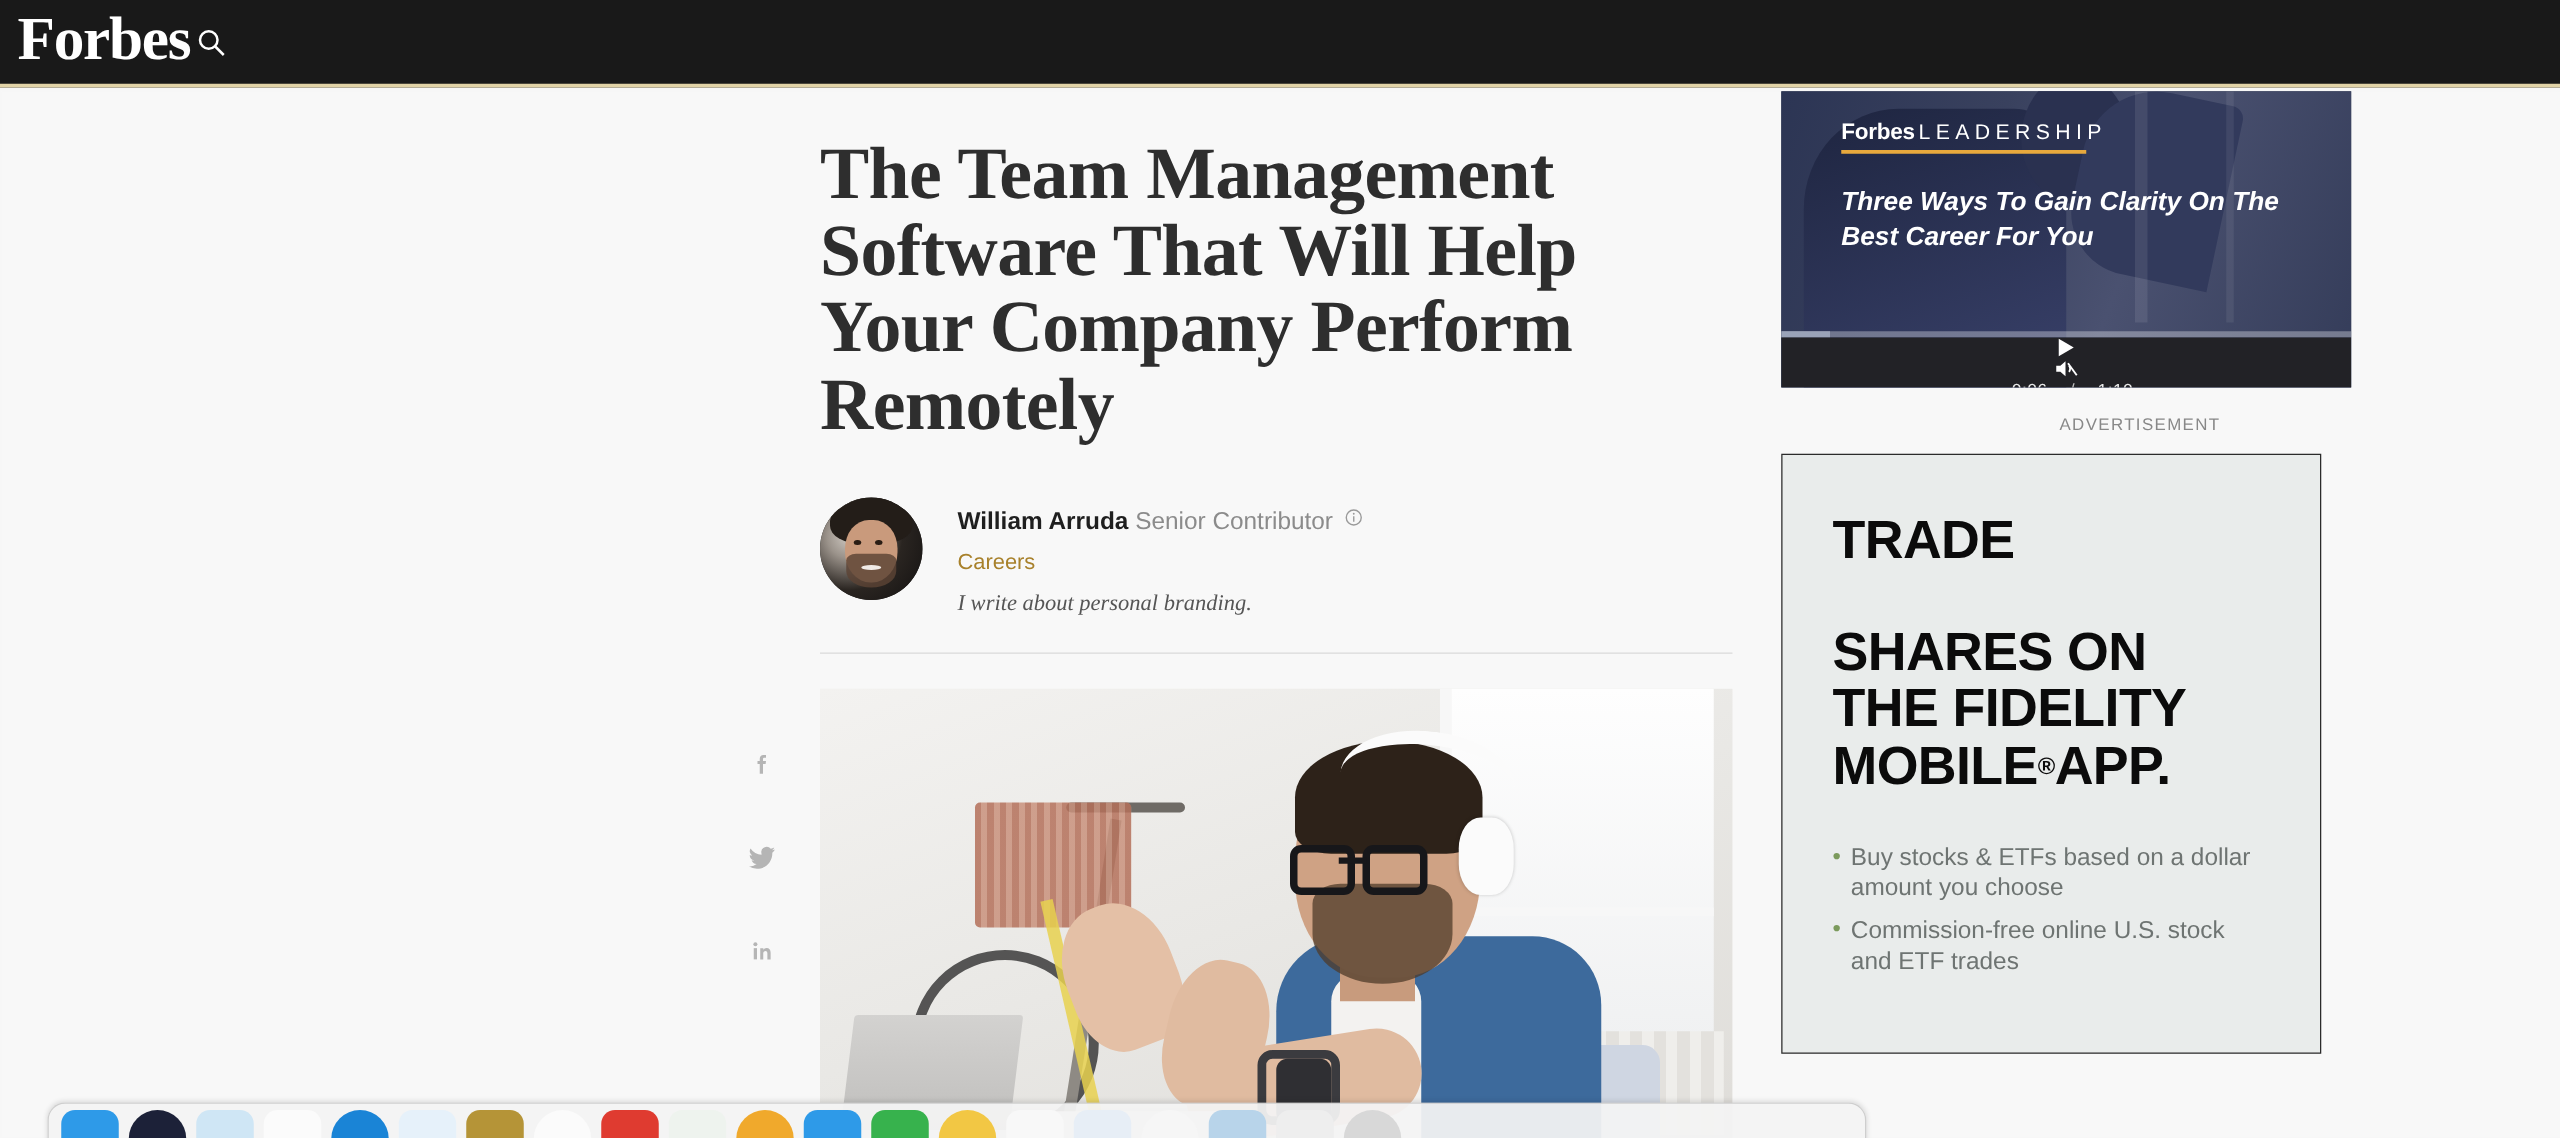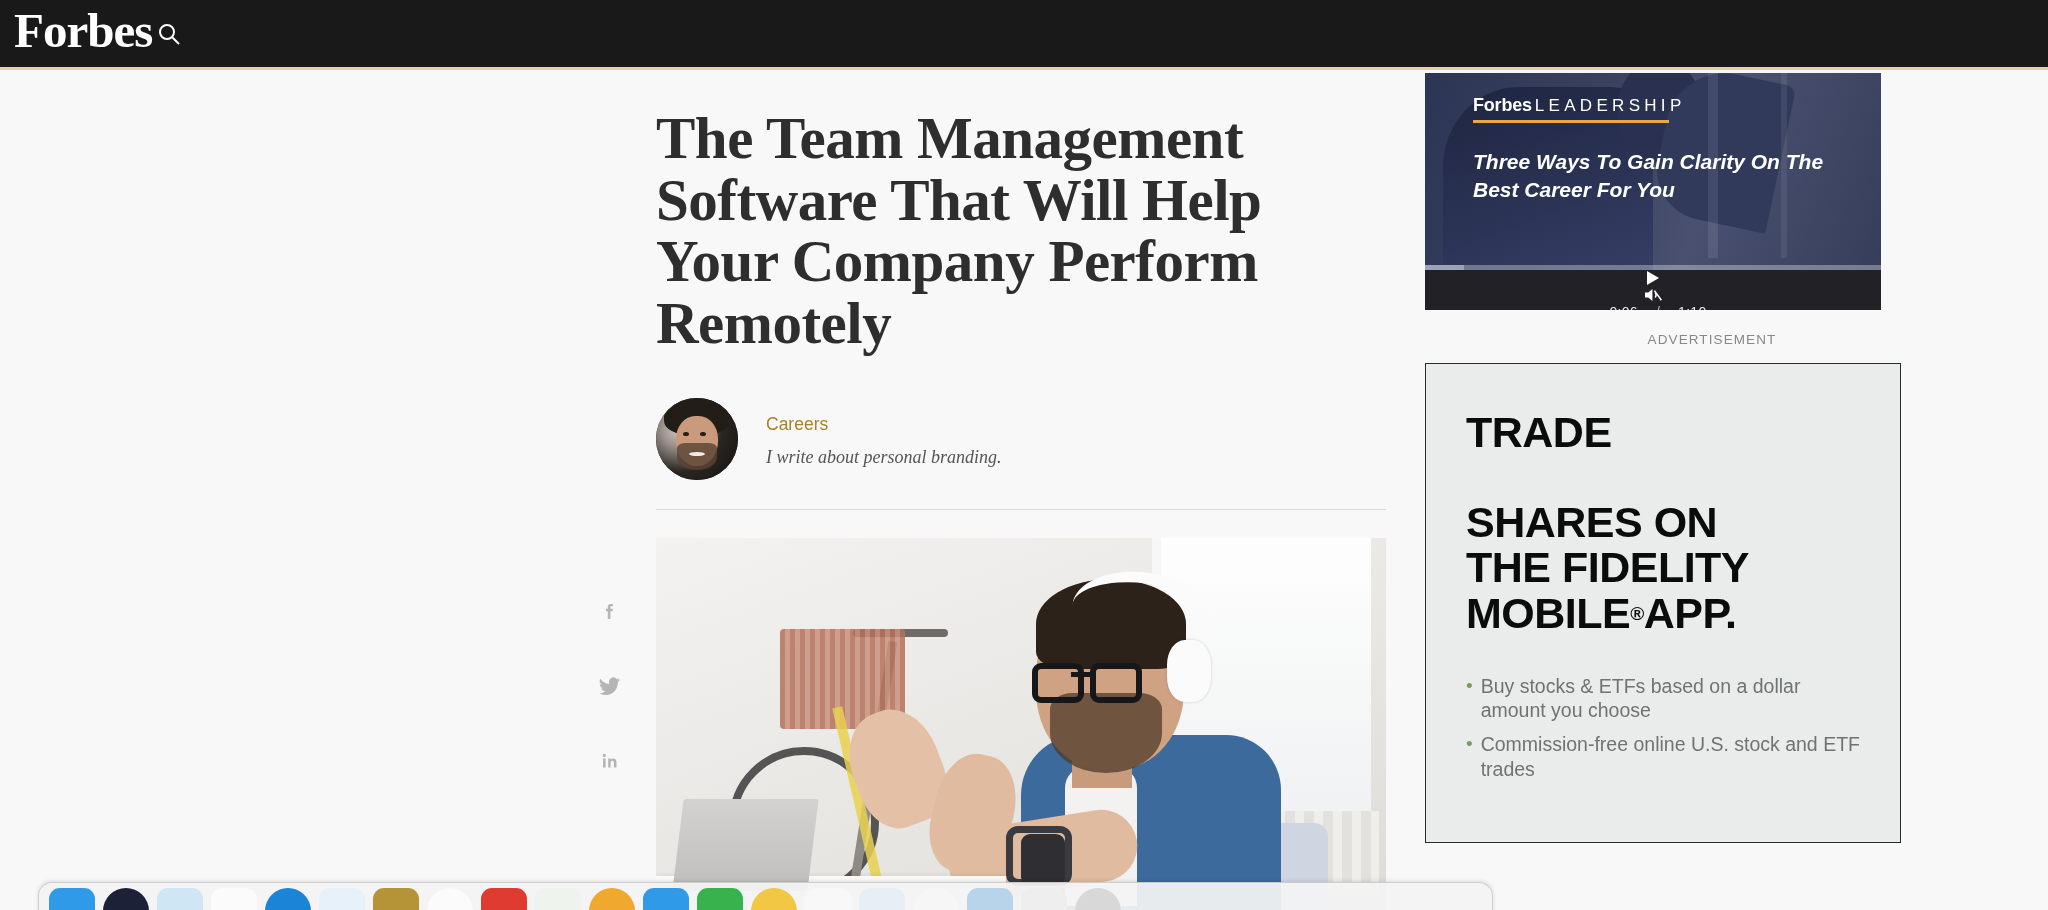--- a/index.html
+++ b/index.html
@@ -150,21 +150,21 @@
   #vspacer{ flex:1; }
   #vshare{ width:44px;height:40px; }
   #vwatermark{ font-family:"Liberation Serif", serif; font-weight:bold; font-size:15px; color:rgba(255,255,255,.25); margin-right:-6px;}
   #vfull{ width:46px;height:40px; }
 
   #adlabel{
     text-align:center; color:#888; font-size:13.5px; letter-spacing:1.1px;
     margin-top:22px;
   }
   #adbox{
-    margin-top:16px; width:476px; height:480px; background:#e9eceb;
+    margin-top:16px; width:432px; height:480px; background:#e9eceb;
     border:1px solid #2b2b2b; padding:46px 40px 0 40px; overflow:hidden;
   }
   #adhead{
     font-size:43px; font-weight:bold; color:#0b0b0b; line-height:1.05; letter-spacing:-0.5px;
   }
   #adhead sup{ font-size:19px; vertical-align:8px; }
   #adbullets{ margin-top:38px; }
   .adb{ display:flex; color:#6e7472; font-size:19.5px; line-height:1.27; margin-bottom:9px; }
   .adb .dot{ color:#7b9a5c; margin-right:8px; font-size:19px; line-height:1.3; }
 
@@ -203,20 +203,31 @@
       <div id="avatar">
         <div class="bgl"></div>
           <div class="hair"></div>
           <div class="face"></div>
         <div class="beard"></div>
           <div class="eyeL"></div>
           <div class="eyeR"></div>
           <div class="mouth"></div>
       </div>
       <div id="bylinetext">
+        <div id="authorline">
+          <span id="authorname">William Arruda</span>
+          <span id="authorrole">Senior Contributor</span>
+          <span id="info-icon">
+            <svg width="14" height="14" viewBox="0 0 14 14" fill="none" stroke="#9a9a9a" stroke-width="1.1">
+              <circle cx="7" cy="7" r="6"></circle>
+              <line x1="7" y1="6" x2="7" y2="10.3"></line>
+              <circle cx="7" cy="4" r="0.75" fill="#9a9a9a" stroke="none"></circle>
+            </svg>
+          </span>
+        </div>
         <div id="section">Careers</div>
         <div id="bio">I write about personal branding.</div>
       </div>
     </div>
 
     <div id="divider"></div>
 
     <div id="hero">
       <div class="wall"></div>
         <div class="win"></div>

